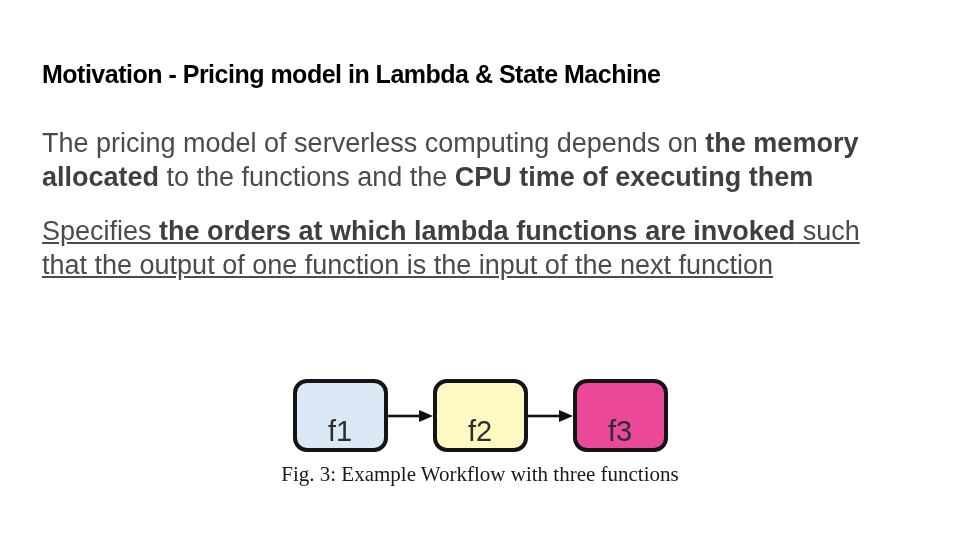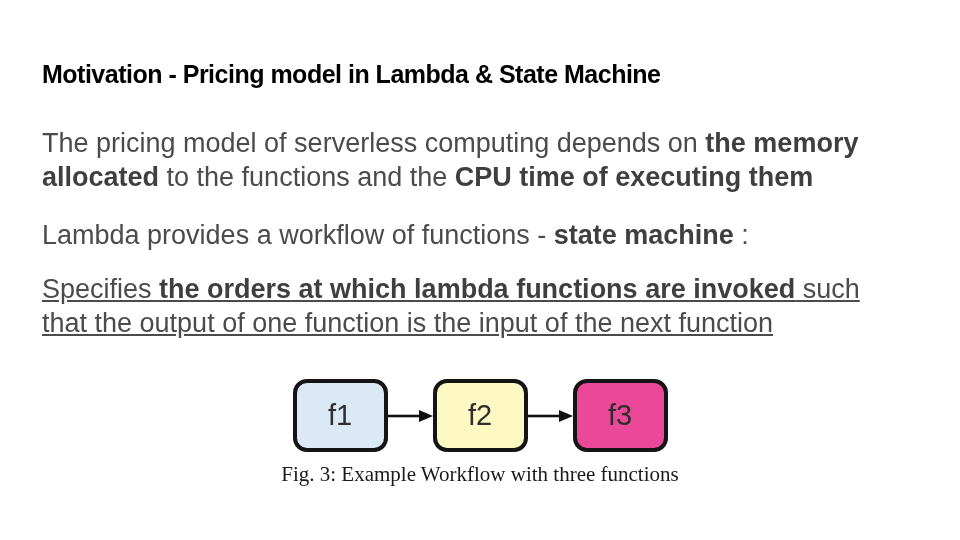--- a/index.html
+++ b/index.html
@@ -59,21 +59,21 @@
     align-items: center;
   }
   .node {
     box-sizing: border-box;
     width: 95px;
     height: 73px;
     border: 4px solid #404040;
     border-radius: 14px;
     background: #dbe8f5;
     display: flex;
-    align-items: center;
+    align-items: flex-end;
     justify-content: center;
     font-size: 29px;
     color: #2e2e2e;
     font-family: "Liberation Sans", sans-serif;
   }
   .arrow {
     display: block;
     flex: 0 0 auto;
   }
   .caption {
@@ -87,21 +87,20 @@
 </head>
 <body>
 
 <div class="slide">
   <div class="content">
 
     <h1 class="title">Motivation - Pricing model in Lambda &amp; State Machine</h1>
 
     <p class="body-p p1"><span>The pricing model of serverless computing depends on </span><b>the memory allocated</b><span> to the functions and the </span><b>CPU time of executing them</b></p>
 
-    <p class="body-p p2"><span>Lambda provides a workflow of functions - </span><b>state machine</b><span> :</span></p>
 
     <p class="body-p p3"><span>Specifies </span><b>the orders at which lambda functions are invoked</b><span> such that the output of one function is the input of the next function</span></p>
 
   </div>
 
   <div class="figure">
     <div class="diagram">
 
       <div class="node" style="background: rgb(219, 232, 245); border-color: rgb(20, 20, 20);">
           <span>f1</span>

